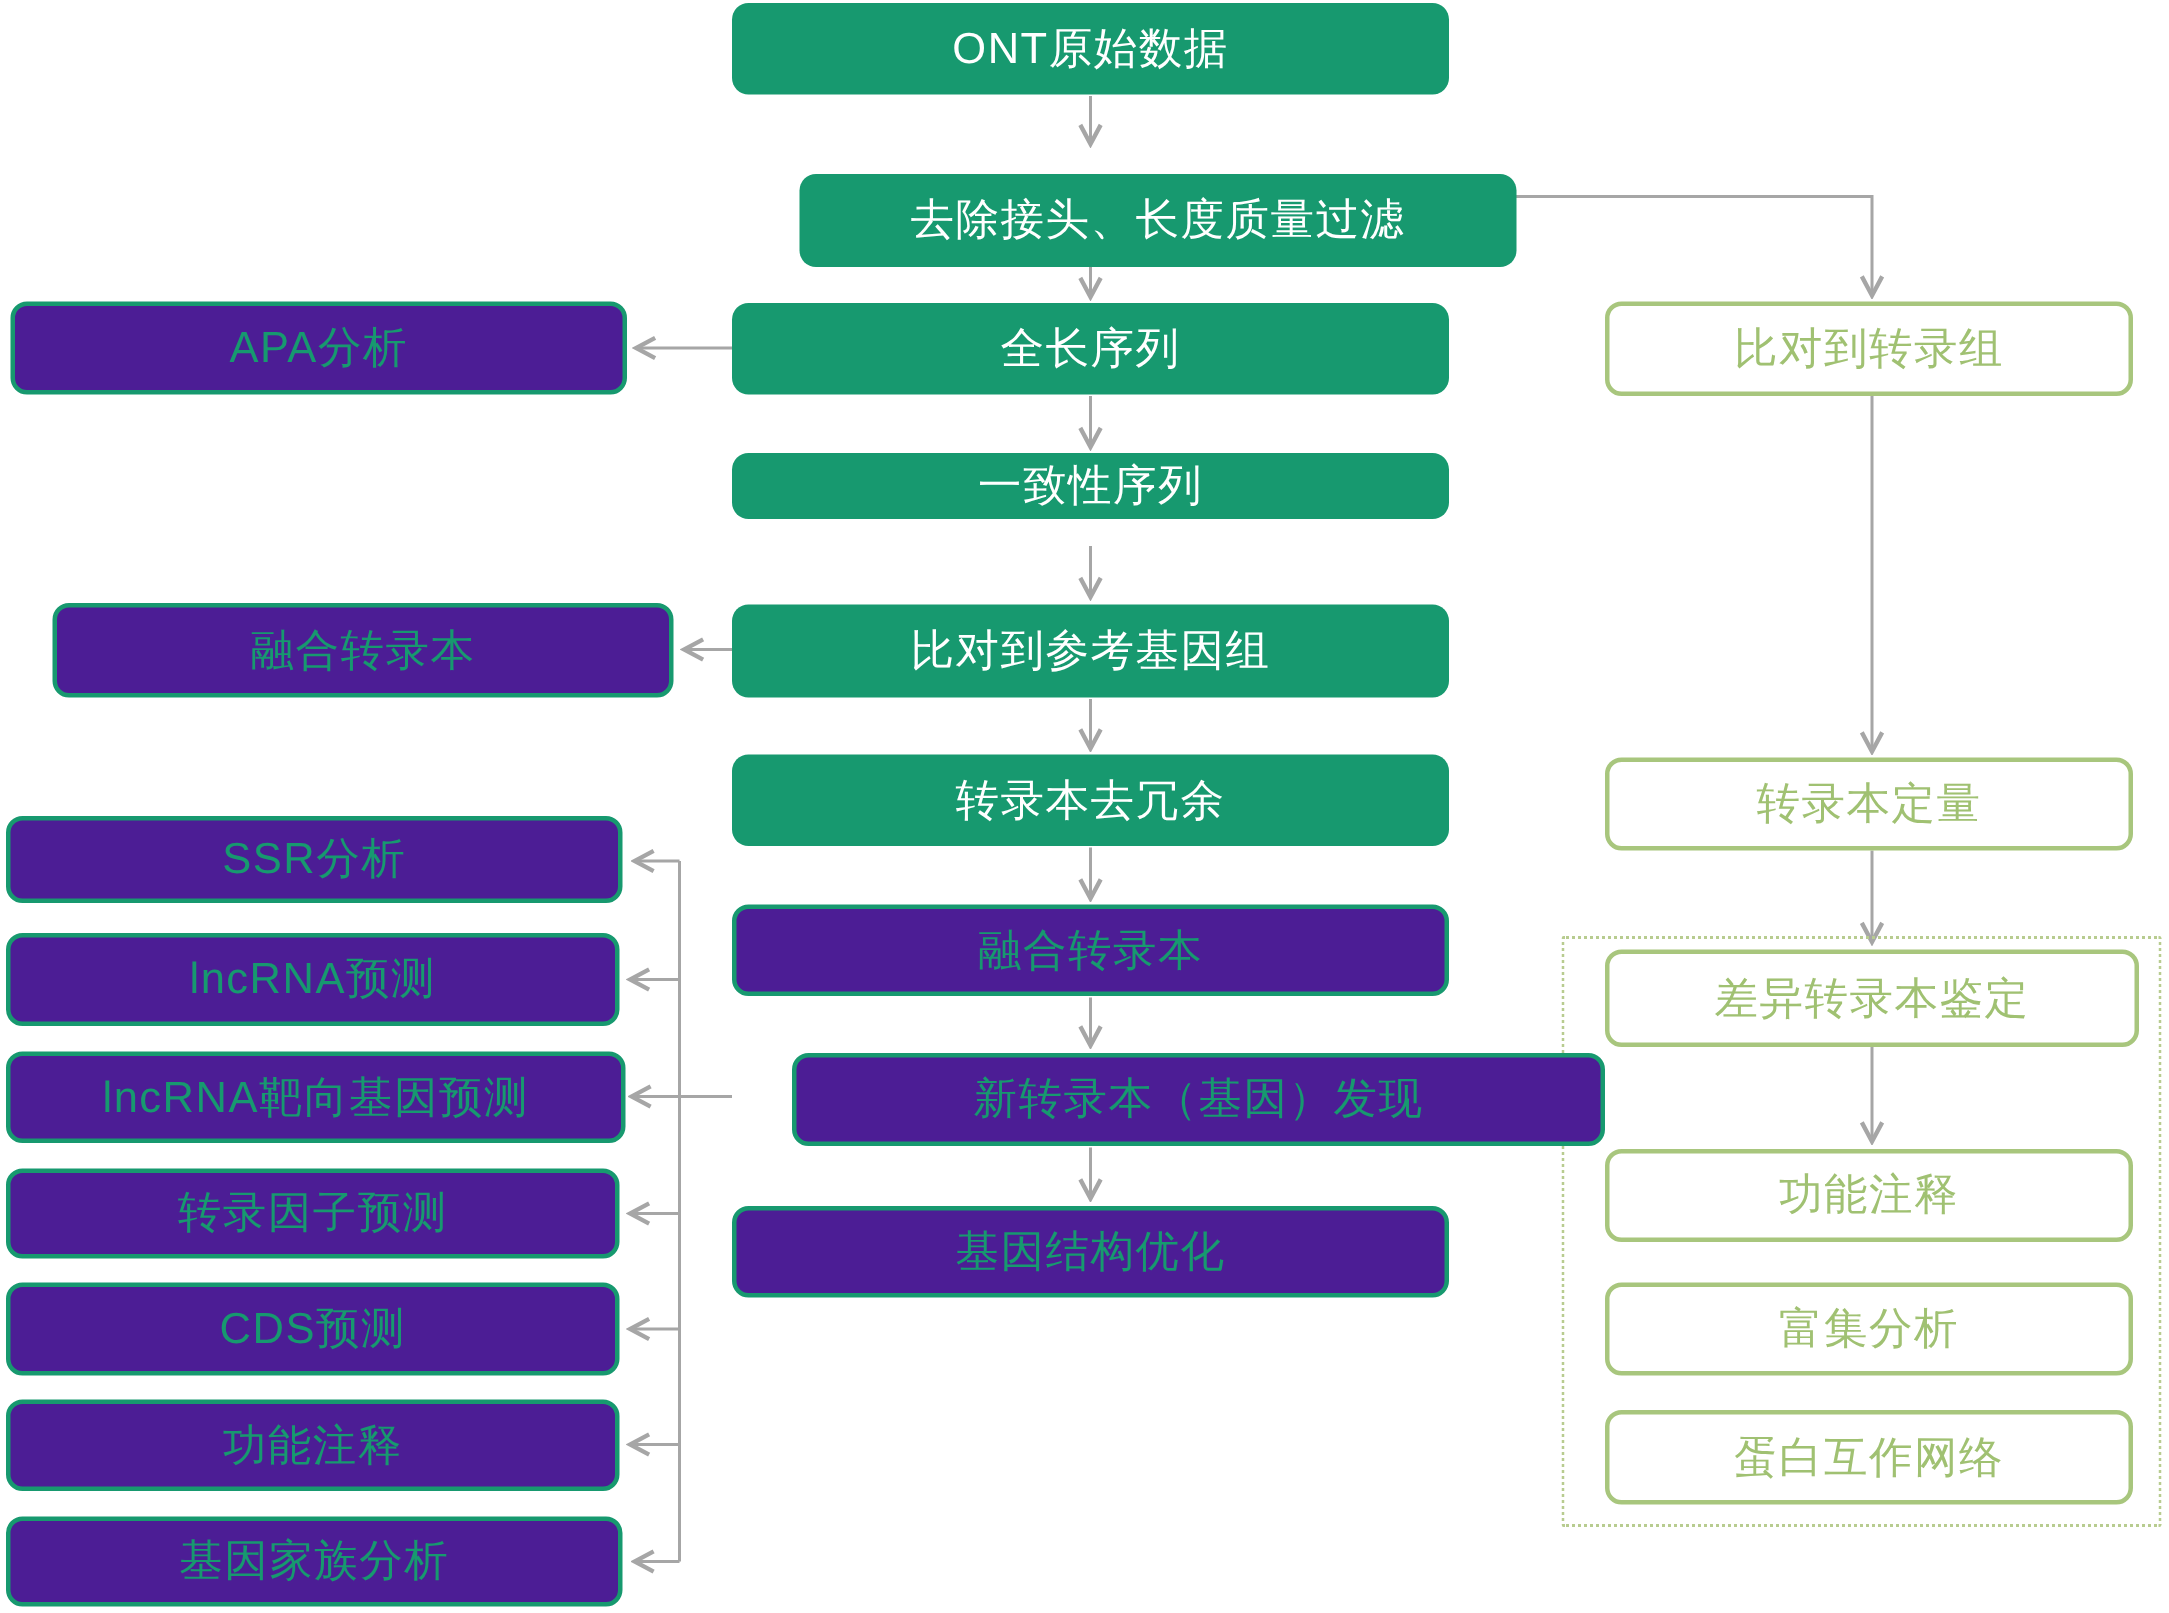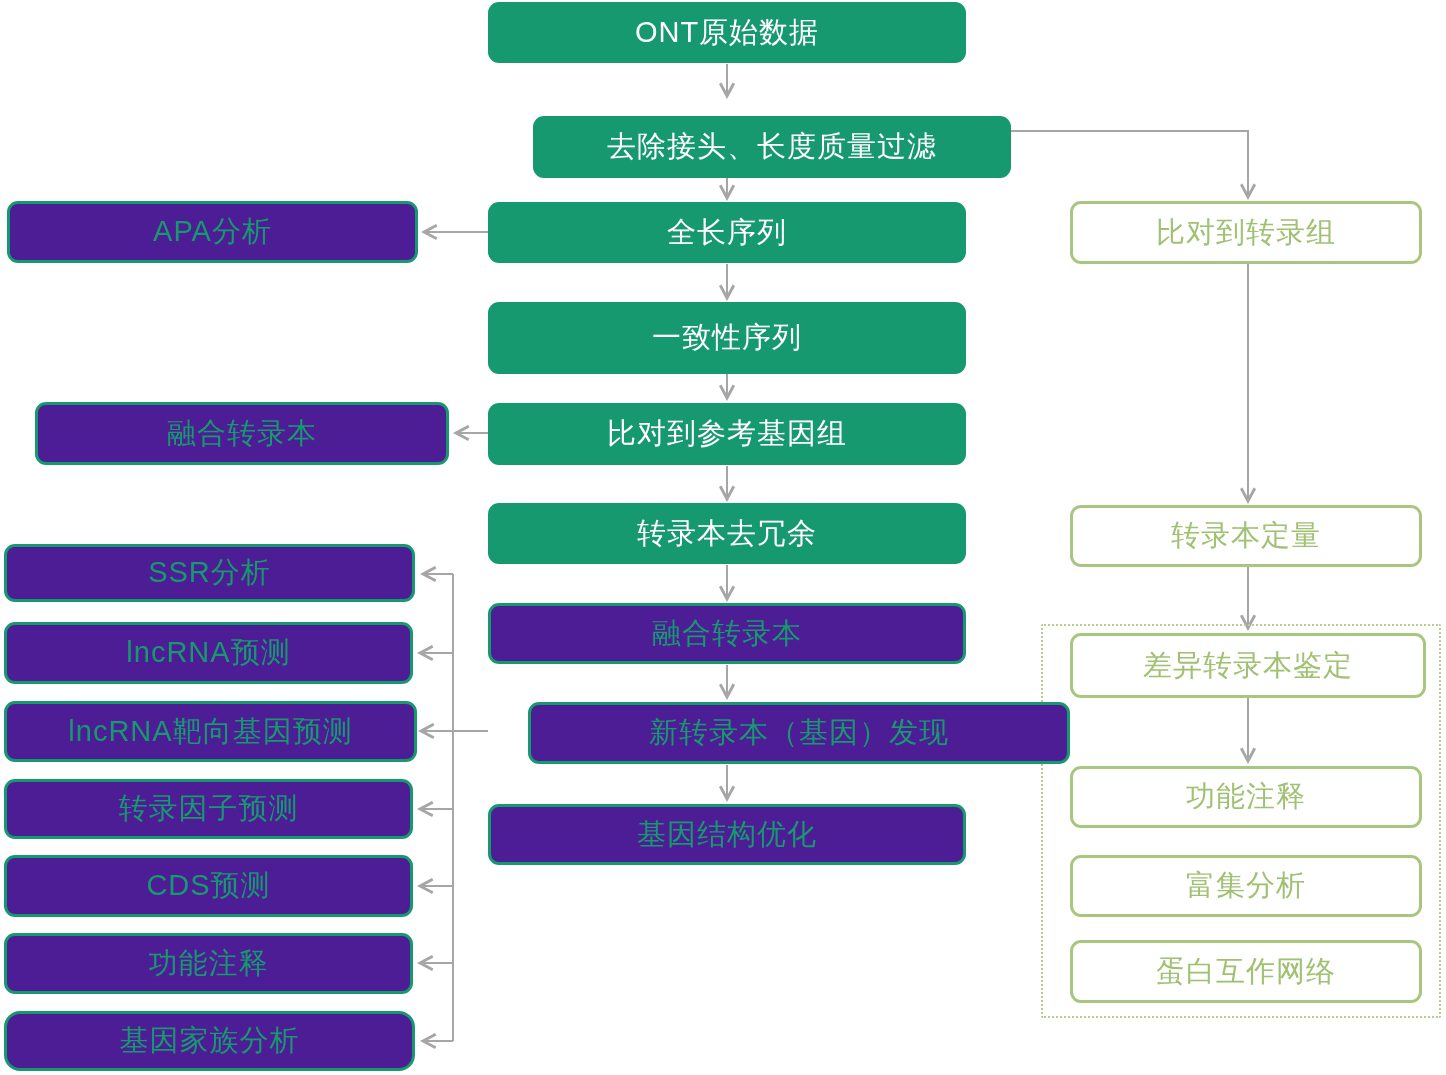--- a/index.html
+++ b/index.html
@@ -24,37 +24,37 @@
     white-space: nowrap;
   }
   .filled  { background: #17996F; color: #ffffff; }
   .outline { background: #4c1d95; border: 3px solid #17996F; color: #17996F; }
   .olive   { background: #ffffff; border: 3px solid #A8C67D; color: #A0C172; }
 
   
   .c1 { left: 488px; top: 2px;   width: 478px; height: 61px; }
   .c2 { left: 488px; top: 116px; width: 478px; height: 62px; margin-left: 45px; }
   .c3 { left: 488px; top: 202px; width: 478px; height: 61px; }
-  .c4 { left: 488px; top: 302px; width: 478px; height: 72px; }
+  .c4 { left: 488px; top: 302px; width: 478px; height: 44px; }
   .c5 { left: 488px; top: 403px; width: 478px; height: 62px; }
   .c6 { left: 488px; top: 503px; width: 478px; height: 61px; }
   .c7 { left: 488px; top: 603px; width: 478px; height: 61px; }
   .c8 { left: 488px; top: 702px; width: 542px; height: 62px; margin-left: 40px; }
   .c9 { left: 488px; top: 804px; width: 478px; height: 61px; }
 
   
   .l-apa    { left: 7px;  top: 201px;  width: 411px; height: 62px; }
   .l-fusion { left: 35px; top: 402px;  width: 414px; height: 63px; }
   .l1 { left: 4px; top: 544px;  width: 411px; height: 58px; }
   .l2 { left: 4px; top: 622px;  width: 409px; height: 62px; }
   .l3 { left: 4px; top: 701px;  width: 413px; height: 61px; }
   .l4 { left: 4px; top: 779px;  width: 409px; height: 60px; }
   .l5 { left: 4px; top: 855px;  width: 409px; height: 62px; }
   .l6 { left: 4px; top: 933px;  width: 409px; height: 61px; }
-  .l7 { left: 4px; top: 1011px; width: 411px; height: 60px; border-radius: 16px; }
+  .l7 { left: 4px; top: 1011px; width: 411px; height: 60px; }
 
   
   .r1 { left: 1070px; top: 201px; width: 352px; height: 63px; }
   .r2 { left: 1070px; top: 505px; width: 352px; height: 62px; }
   .r3 { left: 1070px; top: 633px; width: 356px; height: 65px; }
   .r4 { left: 1070px; top: 766px; width: 352px; height: 62px; }
   .r5 { left: 1070px; top: 855px; width: 352px; height: 62px; }
   .r6 { left: 1070px; top: 940px; width: 352px; height: 63px; }
 
   .dotted-group {

